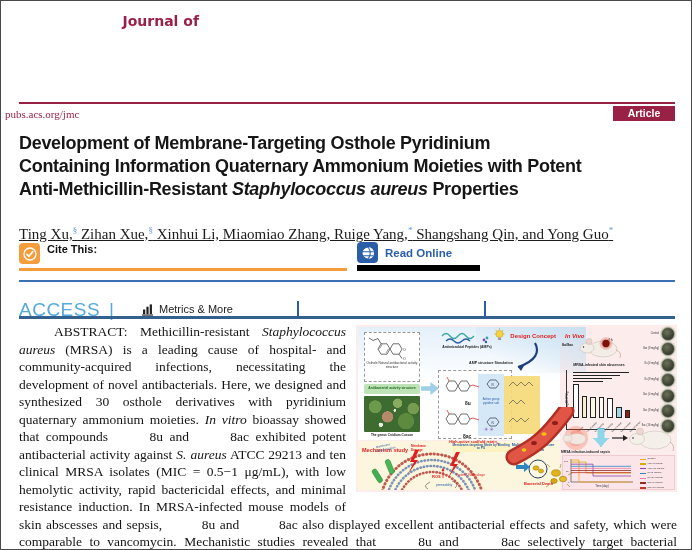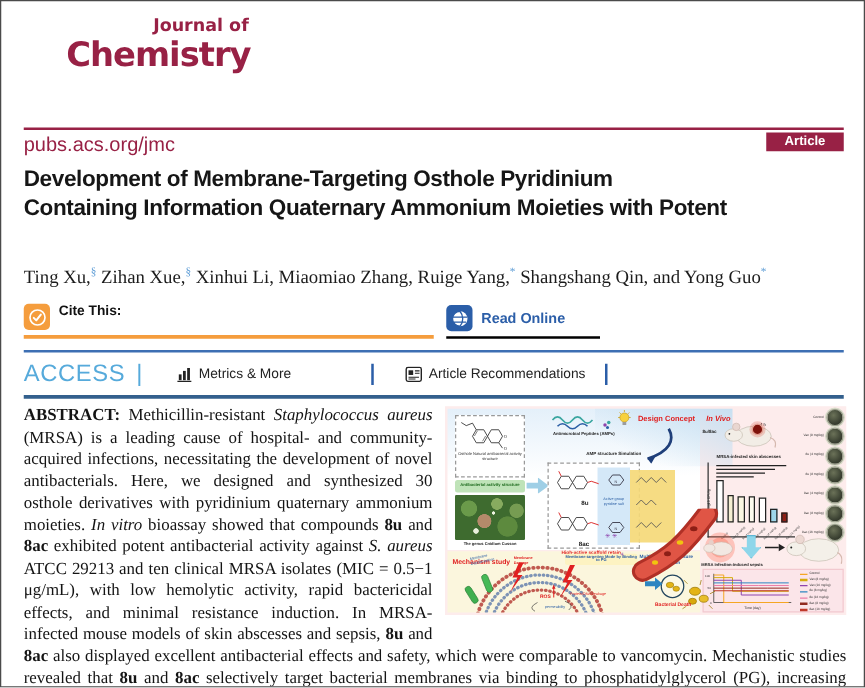--- a/index.html
+++ b/index.html
@@ -7,65 +7,65 @@
     position:relative; width:692px; height:550px; margin:0 auto;
     background:#fff; border:1px solid #4a4a4a; box-sizing:border-box;
     font-family:"Liberation Serif", serif; color:#111; overflow:hidden;
   }
   
   .masthead { position:absolute; left:52px; top:11px; width:150px; color:#982145;
     font-family:"DejaVu Sans", sans-serif; font-weight:bold; }
   .masthead .m1 { font-size:14px; line-height:18px; text-align:right; padding-right:4px; }
   .masthead .m2 { font-size:27px; line-height:29px; letter-spacing:-0.8px; }
   .maroon-rule { position:absolute; left:18px; width:656px; top:101px; height:2px; background:#982145; }
-  .pubs-link { position:absolute; left:18px; top:107px; font-family:Liberation Sans, sans-serif;
-    font-size:16px; color:#982145; text-decoration:none; }
+  .pubs-link { position:absolute; left:4px; top:107px; font-family:Liberation Serif, serif;
+    font-size:11px; color:#982145; text-decoration:none; }
   .article-badge { position:absolute; left:612px; top:105px; width:62px; height:15px;
     background:#982145; color:#fff; font-family:"Liberation Sans",sans-serif;
     font-size:10.5px; font-weight:bold; text-align:center; line-height:15px; }
   
   .title { position:absolute; left:18px; top:131px; width:660px;
     font-family:"Liberation Sans",sans-serif; font-weight:bold; font-size:18px;
     line-height:23px; letter-spacing:-0.3px; color:#161616; }
-  .authors { position:absolute; left:18px; top:211px; width:660px; font-size:15px; color:#1c1c1c; }
+  .authors { position:absolute; left:18px; top:224px; width:660px; font-size:15px; color:#1c1c1c;text-decoration:underline; }
   .authors sup.amark { color:#5b9bd5; font-size:9px; }
   
   .cite-row { position:absolute; left:18px; top:242px; height:28px; display:flex; align-items:stretch; }
   .cite-left { display:flex; align-items:flex-start; border-bottom:3px solid #f59d3d;
     padding:0 12px 3px 0; width:328px; box-sizing:border-box; cursor:pointer; }
-  .cite-right { display:flex; align-items:center; border-bottom:2px solid #000000;
+  .cite-right { display:flex; align-items:center; border-bottom:6px solid #000000;
     margin-left:10px; padding:0 28px 3px 0; cursor:pointer; }
   .icon-sq { width:21px; height:21px; border-radius:4px; display:flex; align-items:center;
     justify-content:center; flex:0 0 auto; }
   .icon-orange { background:#f59d3d; }
   .icon-blue { background:#2b5ea8; }
   .cite-label { font-family:"Liberation Sans",sans-serif; font-weight:bold; font-size:11px;
     margin:0 5px 0 7px; white-space:nowrap; }
   .cite-doi { font-family:"Liberation Sans",sans-serif; font-size:11px; color:#2a6db8;
     text-decoration:none; white-space:nowrap; }
   .read-online { font-family:"Liberation Sans",sans-serif; font-weight:bold; font-size:11.5px;
     color:#2b5ea8; margin-left:7px; text-decoration:none; white-space:nowrap; }
   .thin-blue-rule { position:absolute; left:18px; width:656px; top:279px; height:2px; background:#3d6fb3; }
   
-  .access-row { position:absolute; left:18px; width:656px; top:287px; height:25px;
+  .access-row { position:absolute; left:18px; width:656px; top:297px; height:25px;
     font-family:"Liberation Sans",sans-serif; }
   .access-word { position:absolute; left:0; top:1px; font-size:19px; letter-spacing:0.5px;
     color:#56aadb; font-weight:500; cursor:pointer; }
   .access-pipe { position:absolute; left:90px; top:1px; font-size:19px; color:#56aadb; font-weight:300; }
   .access-item { position:absolute; top:5px; display:flex; gap:5px;
     font-size:11px; color:#222; cursor:pointer; white-space:nowrap; }
   .access-sep { position:absolute; top:3px; width:2px; height:17px; background:#2b5ea8; }
   .si-circle { width:13px; height:13px; border-radius:50%; background:#111; color:#fff;
     font-size:8px; font-weight:bold; display:flex; align-items:center; justify-content:center;
     font-family:"Liberation Serif",serif; font-style:italic; }
   .thick-blue-rule { position:absolute; left:18px; width:656px; top:315px; height:3px; background:#33608d; }
   
   .abstract-wrap { position:absolute; left:18px; top:322px; width:658px;
     font-size:13.5px; line-height:17.5px; text-align:justify; color:#141414; }
-  .abstract-wrap .b { font-weight:bold; }
+  .abstract-wrap .b { font-weight:normal;margin-left:35px; }
   .abstract-wrap .i { font-style:italic; }
   
   .figure { position:relative; float:right; width:321px; height:167px; margin:2px 0 11px 10px;
     background:#fdecec; overflow:hidden; font-family:"Liberation Sans",sans-serif; color:#222; }
   .figure div { position:absolute; }
   .ga-design { left:2px; top:2px; width:202px; height:113px;
     background:linear-gradient(180deg,#e4f0fa 0%,#ffffff 48%); }
   .ga-design-wash { left:120px; top:2px; width:110px; height:46px;
     background:linear-gradient(205deg,#c7e0f2 0%,rgba(255,255,255,0) 75%); }
   .ga-mech { left:2px; top:116px; width:202px; height:49px; background:#fbf6dd; }
@@ -94,29 +94,29 @@
   .right-arrow { width:18px; height:13px; background:#9fcfe6;
     clip-path:polygon(0 32%,52% 32%,52% 0,100% 50%,52% 100%,52% 68%,0 68%); }
 </style>
 </head>
 <body>
 
 <div class="page">
 
   <div class="masthead">
     <div class="m1">Journal of</div>
-    <div class="m2">Chemistry</div>
   </div>
   <div class="maroon-rule"></div>
   <a class="pubs-link" href="#">pubs.acs.org/jmc</a>
   <div class="article-badge">Article</div>
 
   <h1 class="title" style="margin:0">
     <div>Development of Membrane-Targeting Osthole Pyridinium</div>
     <div>Containing Information Quaternary Ammonium Moieties with Potent</div>
+    <div><span>Anti-Methicillin-Resistant </span><i>Staphylococcus aureus</i><span> Properties</span></div>
   </h1>
 
   <div class="authors"><span>Ting Xu,</span><sup class="amark">§</sup><span> Zihan Xue,</span><sup class="amark">§</sup><span> Xinhui Li, Miaomiao Zhang, Ruige Yang,</span><sup class="amark">*</sup><span> Shangshang Qin, and Yong Guo</span><sup class="amark">*</sup></div>
 
   <div class="cite-row">
     <div class="cite-left">
       <span class="icon-sq icon-orange">
         <svg width="16" height="16" viewBox="0 0 24 24">
           <circle cx="12" cy="12" r="9" fill="none" stroke="#fff" stroke-width="2"></circle>
           <path d="M7.5 12.5l3 3 5.5-7" stroke="#fff" stroke-width="2.4" fill="none" stroke-linecap="round" stroke-linejoin="round"></path>
@@ -142,28 +142,20 @@
     <span class="access-item" style="left:122px">
       <svg width="13" height="13" viewBox="0 0 14 14">
         <path d="M1 13h12" stroke="#222" stroke-width="1.2"></path>
         <rect x="2.2" y="7" width="2.4" height="5" fill="#222"></rect>
         <rect x="5.8" y="4" width="2.4" height="8" fill="#222"></rect>
         <rect x="9.4" y="1.5" width="2.4" height="10.5" fill="#222"></rect>
       </svg>
       <span>Metrics &amp; More</span>
     </span>
     <span class="access-sep" style="left:278px"></span>
-    <span class="access-item" style="left:305px">
-      <svg width="14" height="13" viewBox="0 0 15 14">
-        <rect x="1" y="1" width="13" height="12" rx="1.5" fill="none" stroke="#222" stroke-width="1.2"></rect>
-        <rect x="3" y="3.5" width="4" height="4" fill="#222"></rect>
-        <path d="M8.5 4h4M8.5 6h4M3 9.5h9M3 11h6" stroke="#222" stroke-width="1"></path>
-      </svg>
-      <span>Article Recommendations</span>
-    </span>
     <span class="access-sep" style="left:465px"></span>
   </div>
   <div class="thick-blue-rule"></div>
 
   <div class="abstract-wrap">
 
     <div class="figure">
       <div class="ga-design"></div>
       <div class="ga-design-wash"></div>
       <div class="ga-mech"></div>

